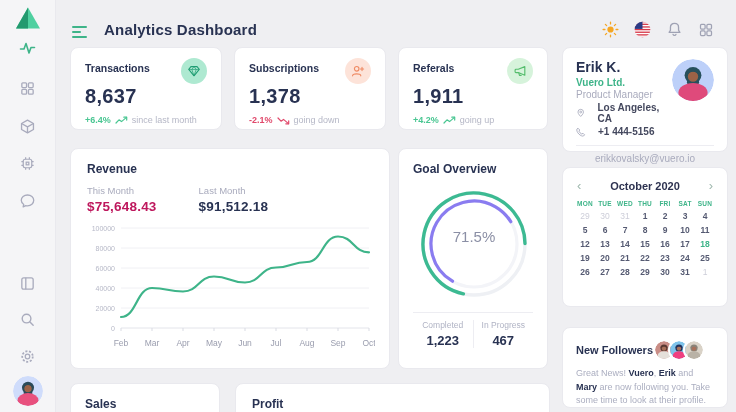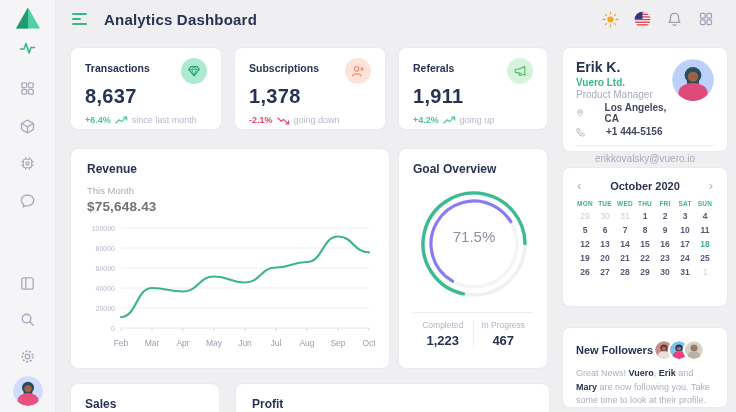--- a/index.html
+++ b/index.html
@@ -5,21 +5,21 @@
   html,body{margin:0;padding:0;}
   body{
     width:736px;height:412px;position:relative;overflow:hidden;
     background:#efeff2;font-family:"Liberation Sans",sans-serif;
     -webkit-font-smoothing:antialiased;
   }
   
   .sidebar{position:absolute;left:0;top:0;width:56px;height:412px;background:#f5f5f7;border-right:1px solid #e9e9ee;box-sizing:border-box;z-index:5;}
   .s-item{position:absolute;left:0;width:55px;display:flex;justify-content:center;align-items:center;cursor:pointer;}
   
-  .topbar{position:absolute;left:56px;top:0;width:680px;height:38px;display:flex;align-items:center;padding:0 22px 0 16px;box-sizing:border-box;}
+  .topbar{position:absolute;left:56px;top:0;width:680px;height:38px;display:flex;align-items:flex-end;padding:0 22px 0 16px;box-sizing:border-box;}
   .burger{display:flex;flex-direction:column;gap:3px;width:15px;cursor:pointer;}
   .burger i{height:2px;border-radius:2px;background:#3eb489;display:block;}
   .burger i:nth-child(2){width:62%;}
   .page-title{font-size:15px;font-weight:bold;color:#283252;margin-left:17px;letter-spacing:.2px;}
   .top-icons{margin-left:auto;display:flex;align-items:center;gap:15px;}
   .top-icons>span{display:flex;align-items:center;cursor:pointer;}
   
   .card{position:absolute;background:#fff;border:1px solid #e9e9ee;border-radius:8px;box-sizing:border-box;}
   
   .stat{padding:11px 14px;}
@@ -33,21 +33,21 @@
   .stat-foot{font-size:9px;color:#b5b7c6;margin-top:7px;display:flex;align-items:center;gap:4px;}
   .trend{font-weight:bold;}
   .trend.up{color:#49c692;}
   .trend.down{color:#e0486b;}
   
   #card-revenue{left:70px;top:148px;width:320px;height:221px;padding:13px 16px;}
   .card-title{font-size:12px;font-weight:bold;color:#283252;}
   .rev-months{display:flex;gap:42px;margin-top:9px;}
   .rev-lbl{font-size:9.5px;color:#a9abbd;}
   .rev-val{font-size:13.5px;font-weight:bold;margin-top:3px;letter-spacing:.2px;}
-  .rev-val.green{color:#737373;}
+  .rev-val.green{color:#be185d;}
   .rev-val.navy{color:#283252;}
   #revenue-chart{margin-top:6px;}
   
   #card-goal{left:398px;top:148px;width:150px;height:221px;padding:13px 14px;display:flex;flex-direction:column;}
   .gauge-wrap{position:relative;margin-top:4px;height:132px;}
   .gauge-center{position:absolute;left:0;top:46px;width:122px;text-align:center;pointer-events:none;}
   .gauge-total-lbl{font-size:10px;color:#a4a7b9;}
   .gauge-total-val{font-size:15px;color:#8b8fa5;margin-top:2px;}
   .goal-divider{height:1px;background:#ededf2;margin-top:auto;}
   .goal-stats{display:flex;height:46px;align-items:center;}
@@ -58,21 +58,21 @@
   
   #card-transactions{left:70px;top:47px;width:152px;height:83px;}
   #card-subscriptions{left:234px;top:47px;width:152px;height:83px;}
   #card-referals{left:398px;top:47px;width:150px;height:83px;}
   
   #card-profile{left:562px;top:47px;width:166px;height:105px;padding:11px 13px;}
   .profile-top{display:flex;justify-content:space-between;}
   .p-name{font-size:14px;font-weight:bold;color:#283252;}
   .p-company{font-size:10px;color:#3eb489;font-weight:bold;margin-top:2px;}
   .p-role{font-size:10px;color:#a9abbd;margin-top:1px;}
-  .p-row{display:flex;align-items:center;gap:20px;font-size:10px;color:#44485e;margin-top:2px;font-weight:bold;}
+  .p-row{display:flex;align-items:center;gap:12px;font-size:10px;color:#44485e;margin-top:2px;font-weight:bold;}
   .p-divider{height:1px;background:#ededf2;margin-top:8px;}
   .p-email{font-size:10px;color:#a9abbd;text-align:center;margin-top:7px;}
   .avatar{display:inline-block;border-radius:50%;overflow:hidden;flex:none;}
   
   #card-calendar{left:562px;top:167px;width:166px;height:140px;padding:9px 12px;}
   .cal-head{display:flex;align-items:center;justify-content:space-between;margin-top:2px;}
   .cal-month{font-size:11px;font-weight:bold;color:#2d3250;}
   .cal-arrow{font-size:13px;color:#9fb8ae;cursor:pointer;line-height:1;padding:0 2px;}
   .cal-grid{display:grid;grid-template-columns:repeat(7,1fr);row-gap:4px;margin-top:8px;text-align:center;}
   .cal-dow{font-size:6.5px;font-weight:bold;color:#3eb489;letter-spacing:.2px;}
@@ -291,20 +291,24 @@
     <span>going up</span>
   </div>
 </section>
 
 <section class="card" id="card-revenue">
   <div class="card-title">Revenue</div>
   <div class="rev-months">
     <div>
       <div class="rev-lbl">This Month</div>
       <div class="rev-val green">$75,648.43</div>
+    </div>
+    <div>
+      <div class="rev-lbl">Last Month</div>
+      <div class="rev-val navy">$91,512.18</div>
     </div>
   </div>
   <div id="revenue-chart">
       <svg width="288" height="132" viewBox="0 0 288 132">
         <text x="28" y="110.5" text-anchor="end" font-size="7" fill="#b6b8c7" font-family="Liberation Sans, sans-serif">0</text>
         <line x1="34" y1="88" x2="282" y2="88" stroke="#f0f0f4" stroke-width="1"></line>
         <text x="28" y="90.5" text-anchor="end" font-size="7" fill="#b6b8c7" font-family="Liberation Sans, sans-serif">20000</text>
         <line x1="34" y1="68" x2="282" y2="68" stroke="#f0f0f4" stroke-width="1"></line>
         <text x="28" y="70.5" text-anchor="end" font-size="7" fill="#b6b8c7" font-family="Liberation Sans, sans-serif">40000</text>
         <line x1="34" y1="48" x2="282" y2="48" stroke="#f0f0f4" stroke-width="1"></line>

